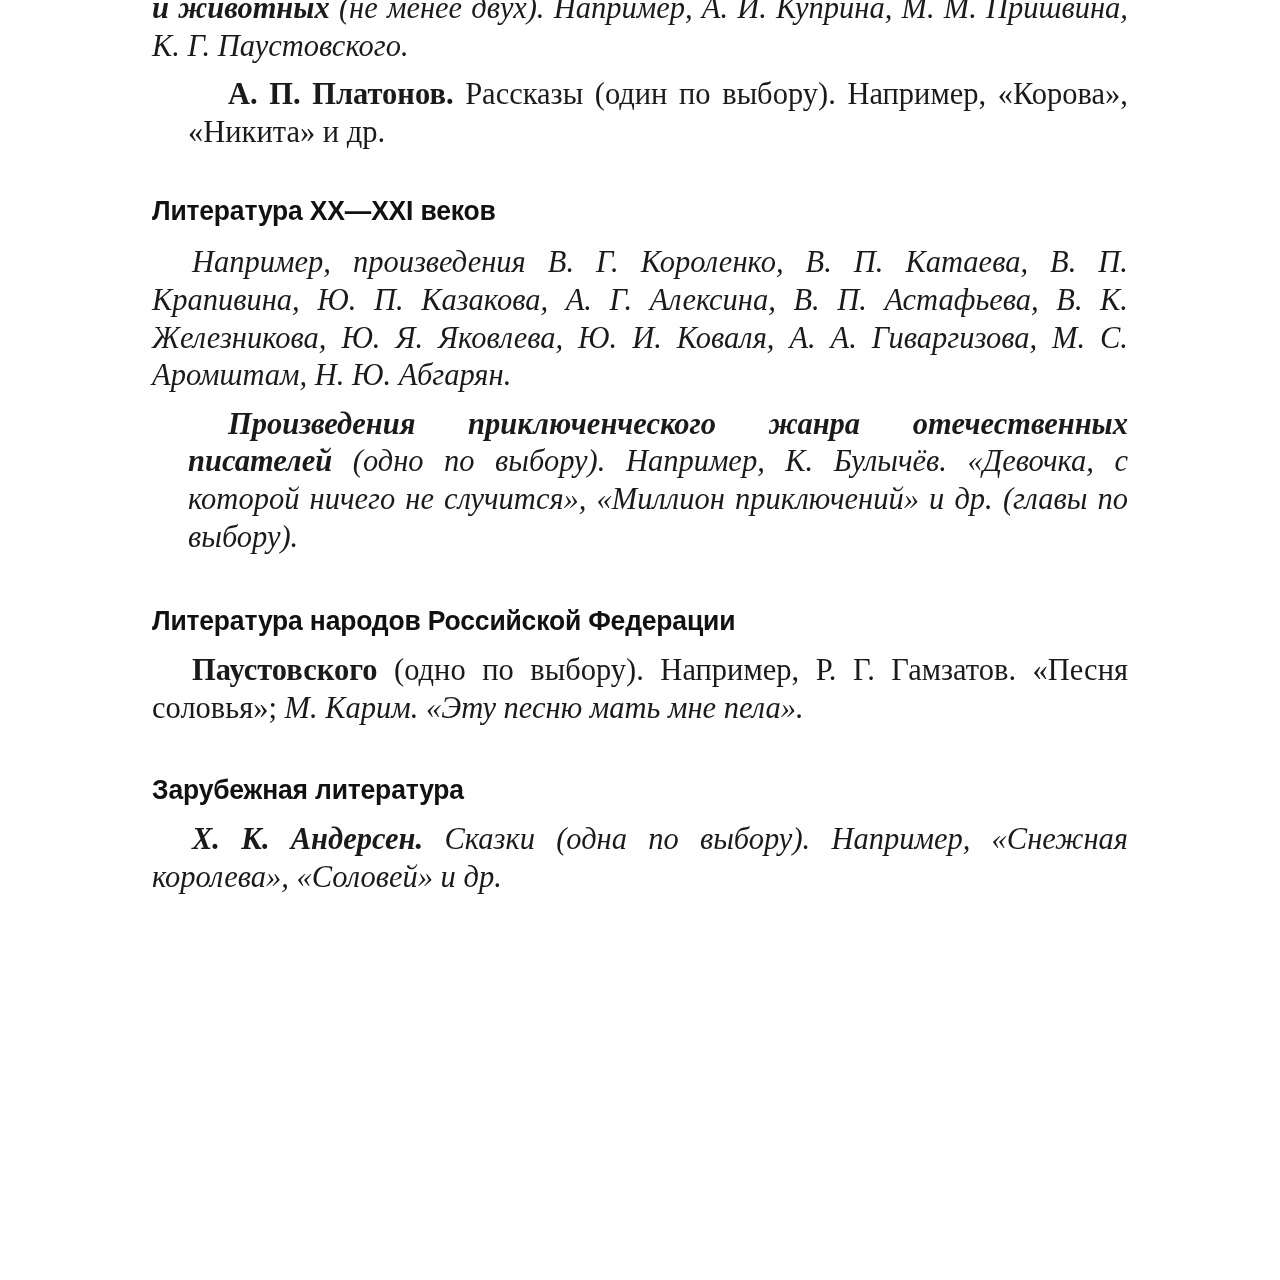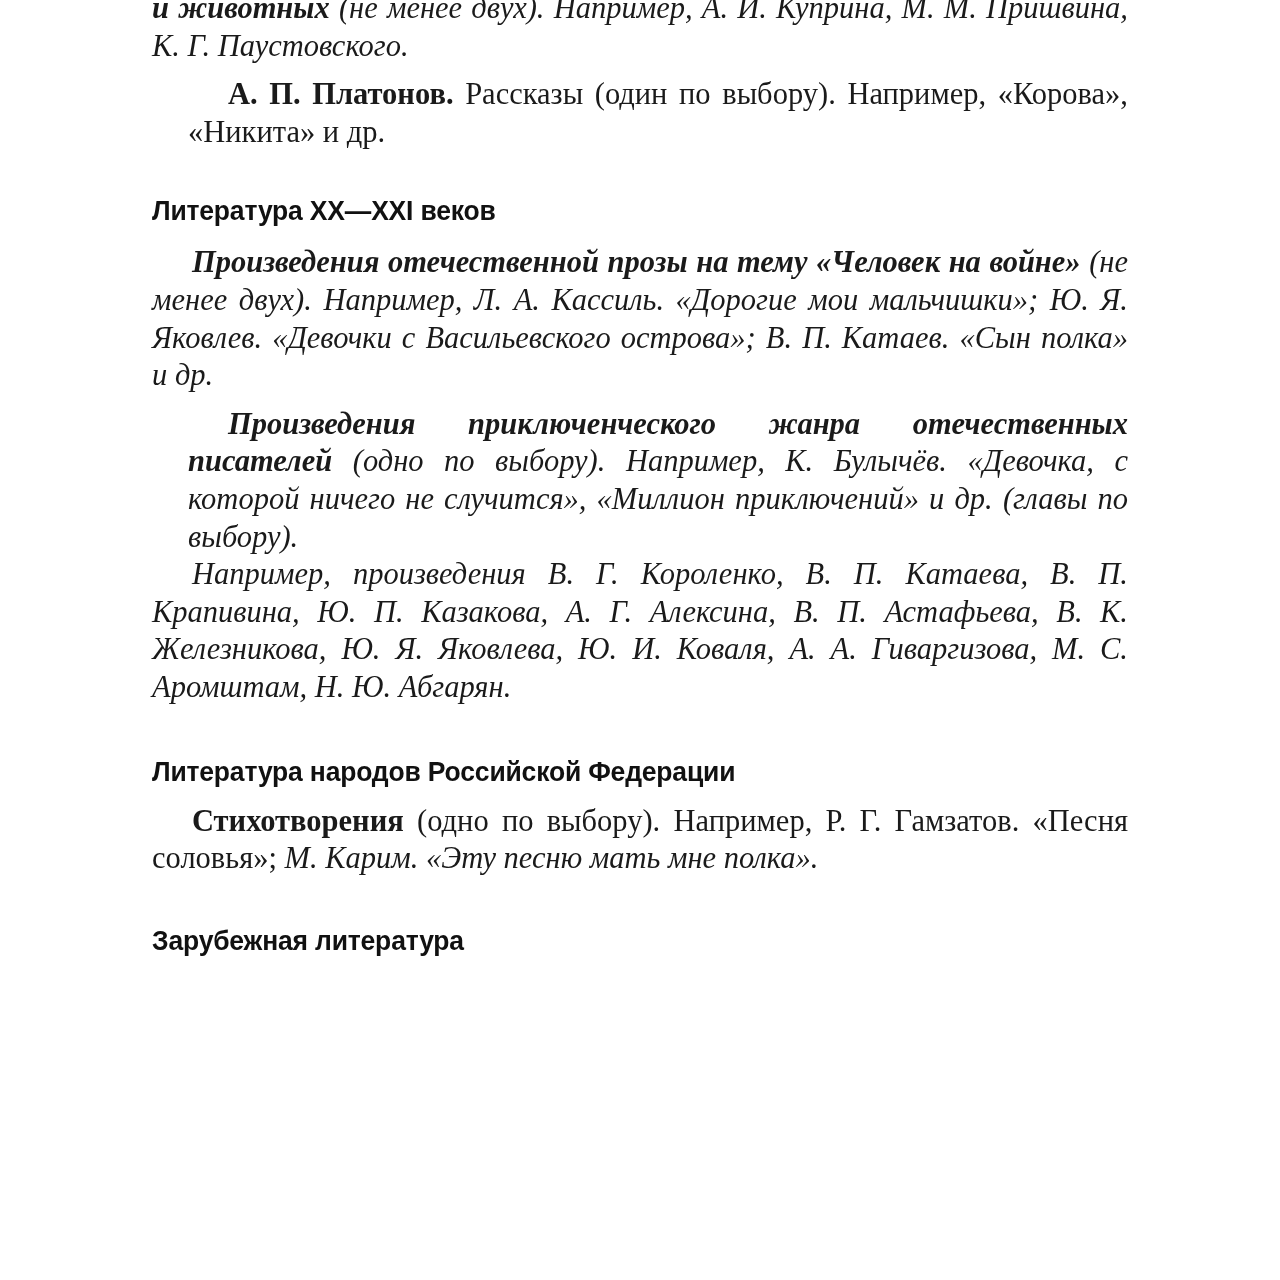--- a/index.html
+++ b/index.html
@@ -87,29 +87,29 @@
 <div class="page">
   <div class="content">
 
     <p class="cont"><span class="bi">и животных </span><span class="it">(не менее двух). Например, А. И. Куприна, М. М. Пришвина, К. Г. Паустовского.</span></p>
 
     <p class="indent gap"><span class="bold">А. П. Платонов.</span><span class="reg"> Рассказы (один по выбору). Например, «Ко­рова», «Никита» и др.</span></p>
 
 
     <h2 class="section-heading h-lit20">Литература XX—XXI веков</h2>
 
-    <p class="indent"><span class="bi">Произведения отечественной прозы на тему «Чело­век на войне» </span><span class="it">(не менее двух). Например, Л. А. Кассиль. «До­рогие мои мальчишки»; Ю. Я. Яковлев. «Девочки с Васильев­ского острова»; В. П. Катаев. «Сын полка» и др.</span></p>
 
+
+    <p class="indent nogap"><span class="it">Например, произведения В. Г. Короленко, В. П. Катаева, В. П. Крапивина, Ю. П. Казакова, А. Г. Алексина, В. П. Ас­тафьева, В. К. Железникова, Ю. Я. Яковлева, Ю. И. Коваля, А. А. Гиваргизова, М. С. Аромштам, Н. Ю. Абгарян.</span></p>
 
     <p class="indent gap"><span class="bi">Произведения приключенческого жанра отечествен­ных писателей </span><span class="it">(одно по выбору). Например, К. Булычёв. «Де­вочка, с которой ничего не случится», «Миллион приключе­ний» и др. (главы по выбору).</span></p>
 
-    <p class="indent nogap"><span class="it">Например, произведения В. Г. Короленко, В. П. Катаева, В. П. Крапивина, Ю. П. Казакова, А. Г. Алексина, В. П. Ас­тафьева, В. К. Железникова, Ю. Я. Яковлева, Ю. И. Коваля, А. А. Гиваргизова, М. С. Аромштам, Н. Ю. Абгарян.</span></p>
-
     <h2 class="section-heading h-narod">Литература народов Российской Федерации</h2>
 
-    <p class="indent"><span class="bold">Стихотворения</span><span class="reg"> (одно по выбору). Например, Р. Г. Гамзатов. «Песня соловья»; </span><span class="it">М. Карим. «Эту песню мать мне полка».</span></p>
+    <p class="indent"><span class="bold">Паустовского</span><span class="reg"> (одно по выбору). Например, Р. Г. Гамзатов. «Песня соловья»; </span><span class="it">М. Карим. «Эту песню мать мне пела».</span></p>
 
     <h2 class="section-heading h-zarub">Зарубежная литература</h2>
 
+    <p class="indent"><span class="bi">Х. К. Андерсен.</span><span class="it"> Сказки (одна по выбору). Например, «Снежная королева», «Соловей» и др.</span></p>
 
 
   </div>
 </div>
 
 </body></html>

